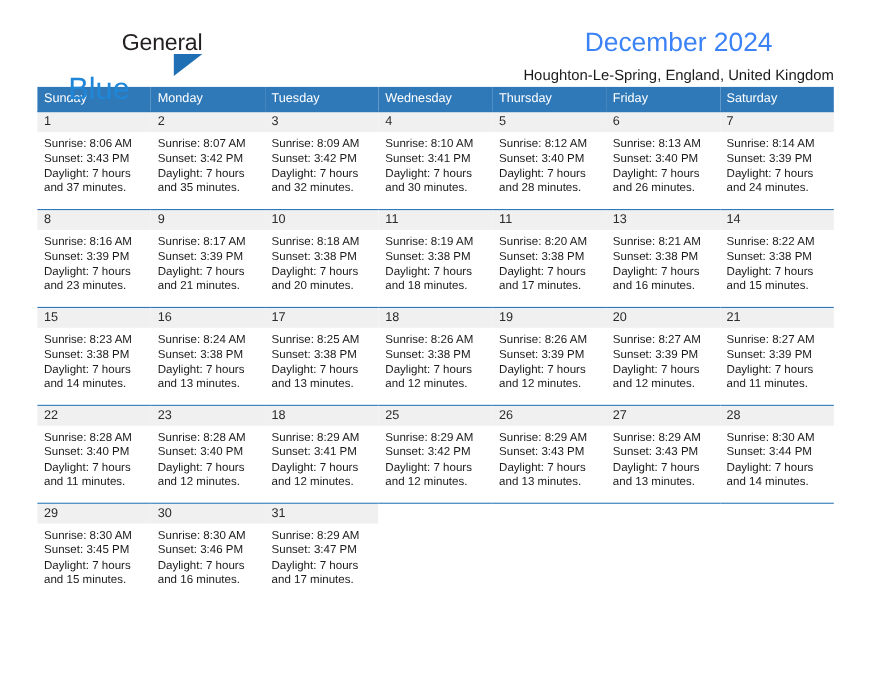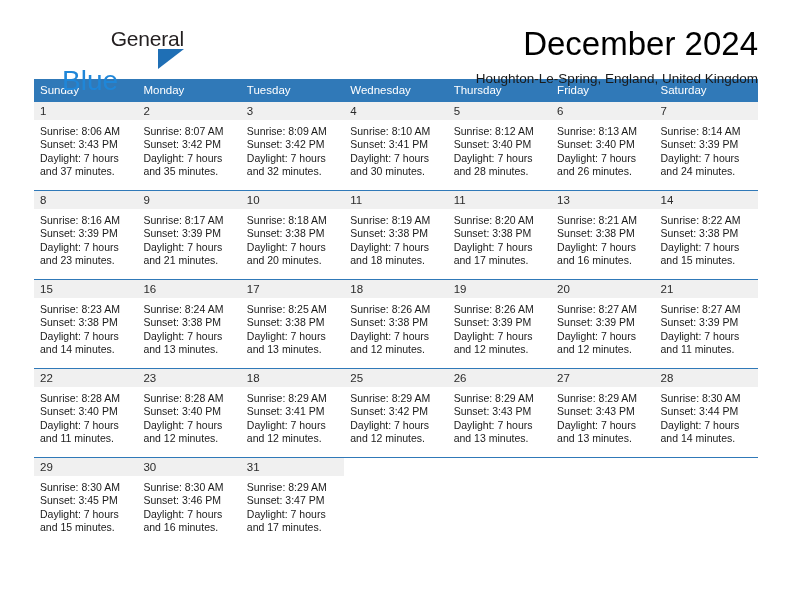--- a/index.html
+++ b/index.html
@@ -61,24 +61,25 @@
     margin-left: 28px;
     margin-top: -3px;
     line-height: 1;
     display: block;
   }
   .titles {
     text-align: right;
     padding-top: 0px;
   }
   .cal-title {
-    font-size: 33px;
-    color: #000000;
+    font-size: 24px;
+    color: #3b82f6;
     line-height: 1.1;
     white-space: nowrap;
+    text-align: center;
   }
   .cal-subtitle {
     font-size: 13.5px;
     color: #1a1a1a;
     margin-top: 9px;
     white-space: nowrap;
   }
 
   
   .calendar {

